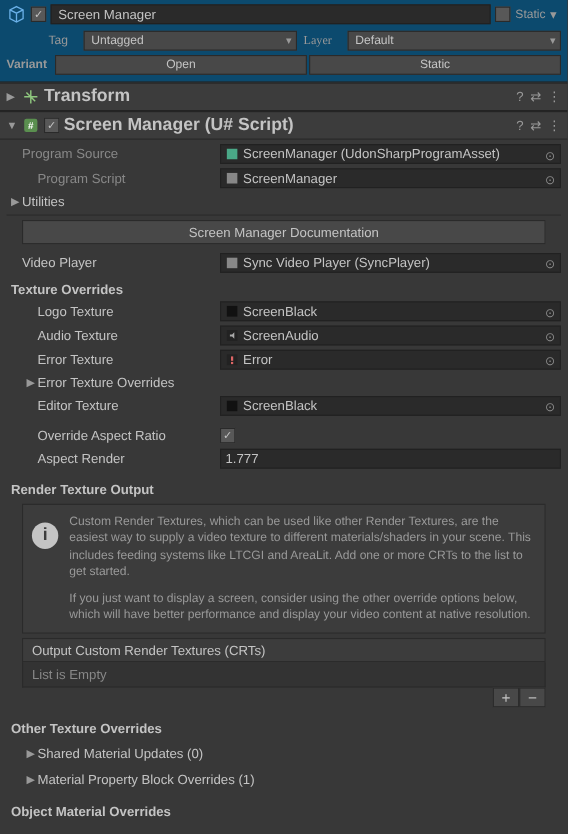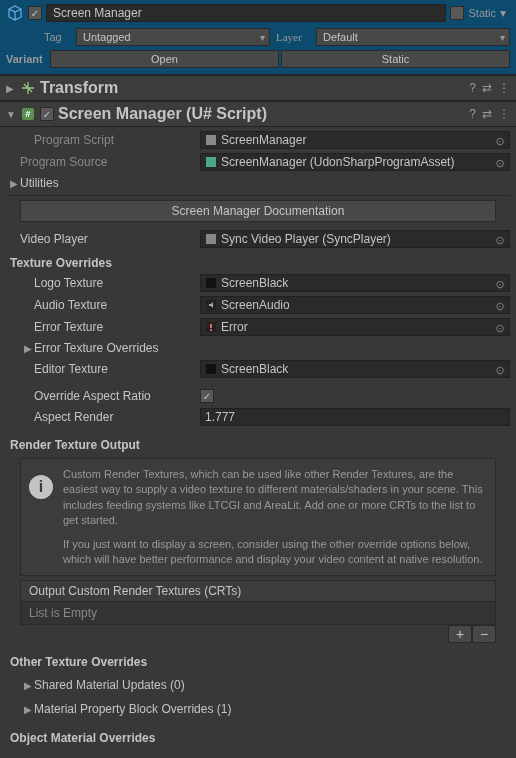--- a/index.html
+++ b/index.html
@@ -130,41 +130,41 @@
     <div class="comp-actions">
       <span>?</span>
       <span>⇄</span>
       <span>⋮</span>
     </div>
   </div>
 
   <div class="comp-body">
 
     <div class="prop-row">
+      <span class="prop-label dim">Program Source</span>
+      <div class="obj-field">
+        <span class="obj-icon">
+            <svg width="10" height="10">
+              <rect width="10" height="10" fill="#4aa887"></rect>
+            </svg>
+          </span>
+        <span>ScreenManager (UdonSharpProgramAsset)</span>
+        <span class="obj-picker"></span>
+      </div>
+    </div>
+
+    <div class="prop-row">
       <span class="prop-label dim" style="padding-left:14px;">Program Script</span>
       <div class="obj-field">
         <span class="obj-icon">
             <svg width="10" height="10">
               <rect width="10" height="10" fill="#888"></rect>
             </svg>
           </span>
         <span>ScreenManager</span>
-        <span class="obj-picker"></span>
-      </div>
-    </div>
-
-    <div class="prop-row">
-      <span class="prop-label dim">Program Source</span>
-      <div class="obj-field">
-        <span class="obj-icon">
-            <svg width="10" height="10">
-              <rect width="10" height="10" fill="#4aa887"></rect>
-            </svg>
-          </span>
-        <span>ScreenManager (UdonSharpProgramAsset)</span>
         <span class="obj-picker"></span>
       </div>
     </div>
 
     <div class="foldout-row">
       <span class="foldout">▶</span>
       <span>Utilities</span>
     </div>
 
     <div style="height:1px;background:#2a2a2a;margin:2px 0;"></div>

